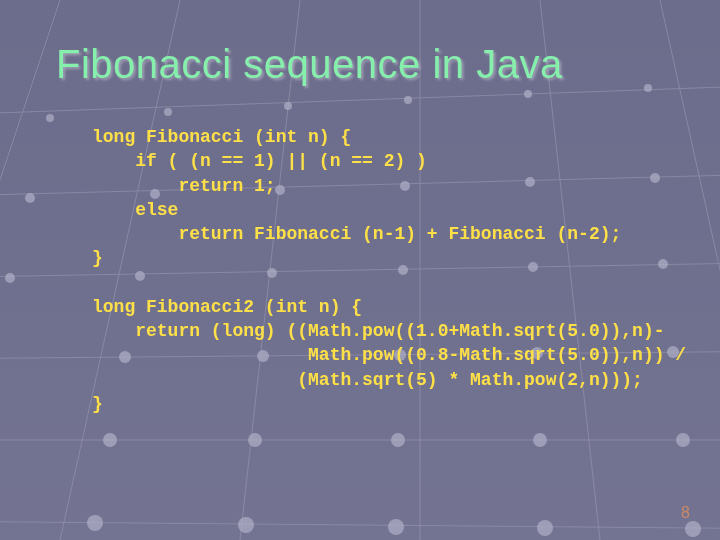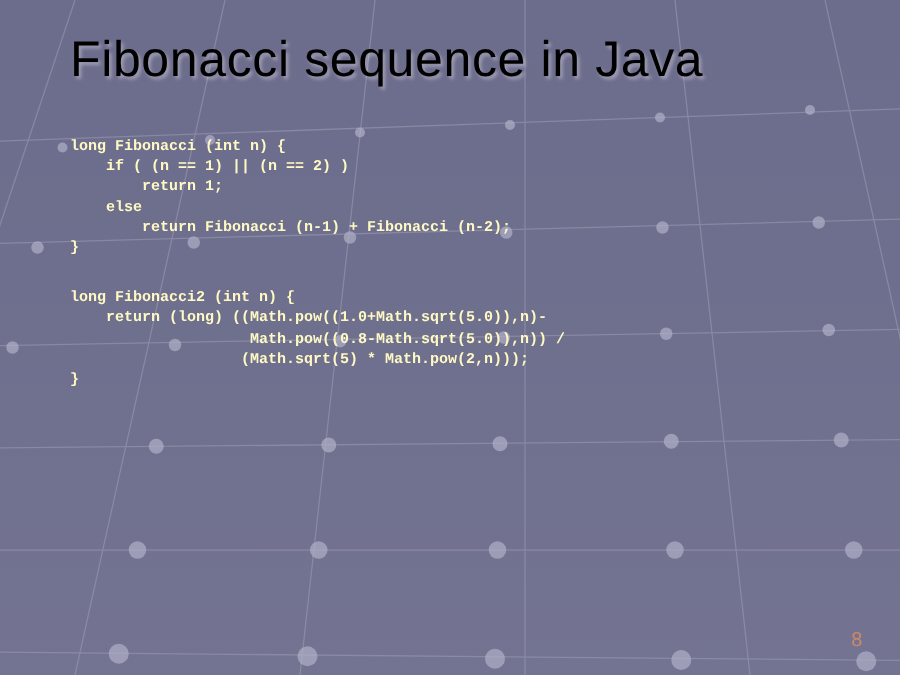--- a/index.html
+++ b/index.html
@@ -24,33 +24,34 @@
   }
   .slide {
     position: relative;
     width: 720px;
     height: 540px;
     padding: 20px 40px 0 56px;
   }
   .title {
     font-size: 40px;
     font-weight: 400;
-    color: #000000;
+    color: #86efac;
     text-shadow: 2px 2px 3px rgba(255,255,255,0.35);
-    margin-top: 6px;
+    margin-top: 22px;
     margin-bottom: 38px;
     letter-spacing: 0.5px;
   }
   .code {
     font-family: "Courier New", Courier, monospace;
-    font-size: 12px;
+    font-size: 18px;
     line-height: 1.35;
-    color: #fef9c3;
+    color: #fde047;
     font-weight: bold;
     white-space: pre;
+    margin-left: 36px;
   }
   .code.block2 {
     margin-top: 24px;
   }
   .page-num {
     position: absolute;
     right: 30px;
     bottom: 18px;
     color: #cc8866;
     font-size: 16px;

